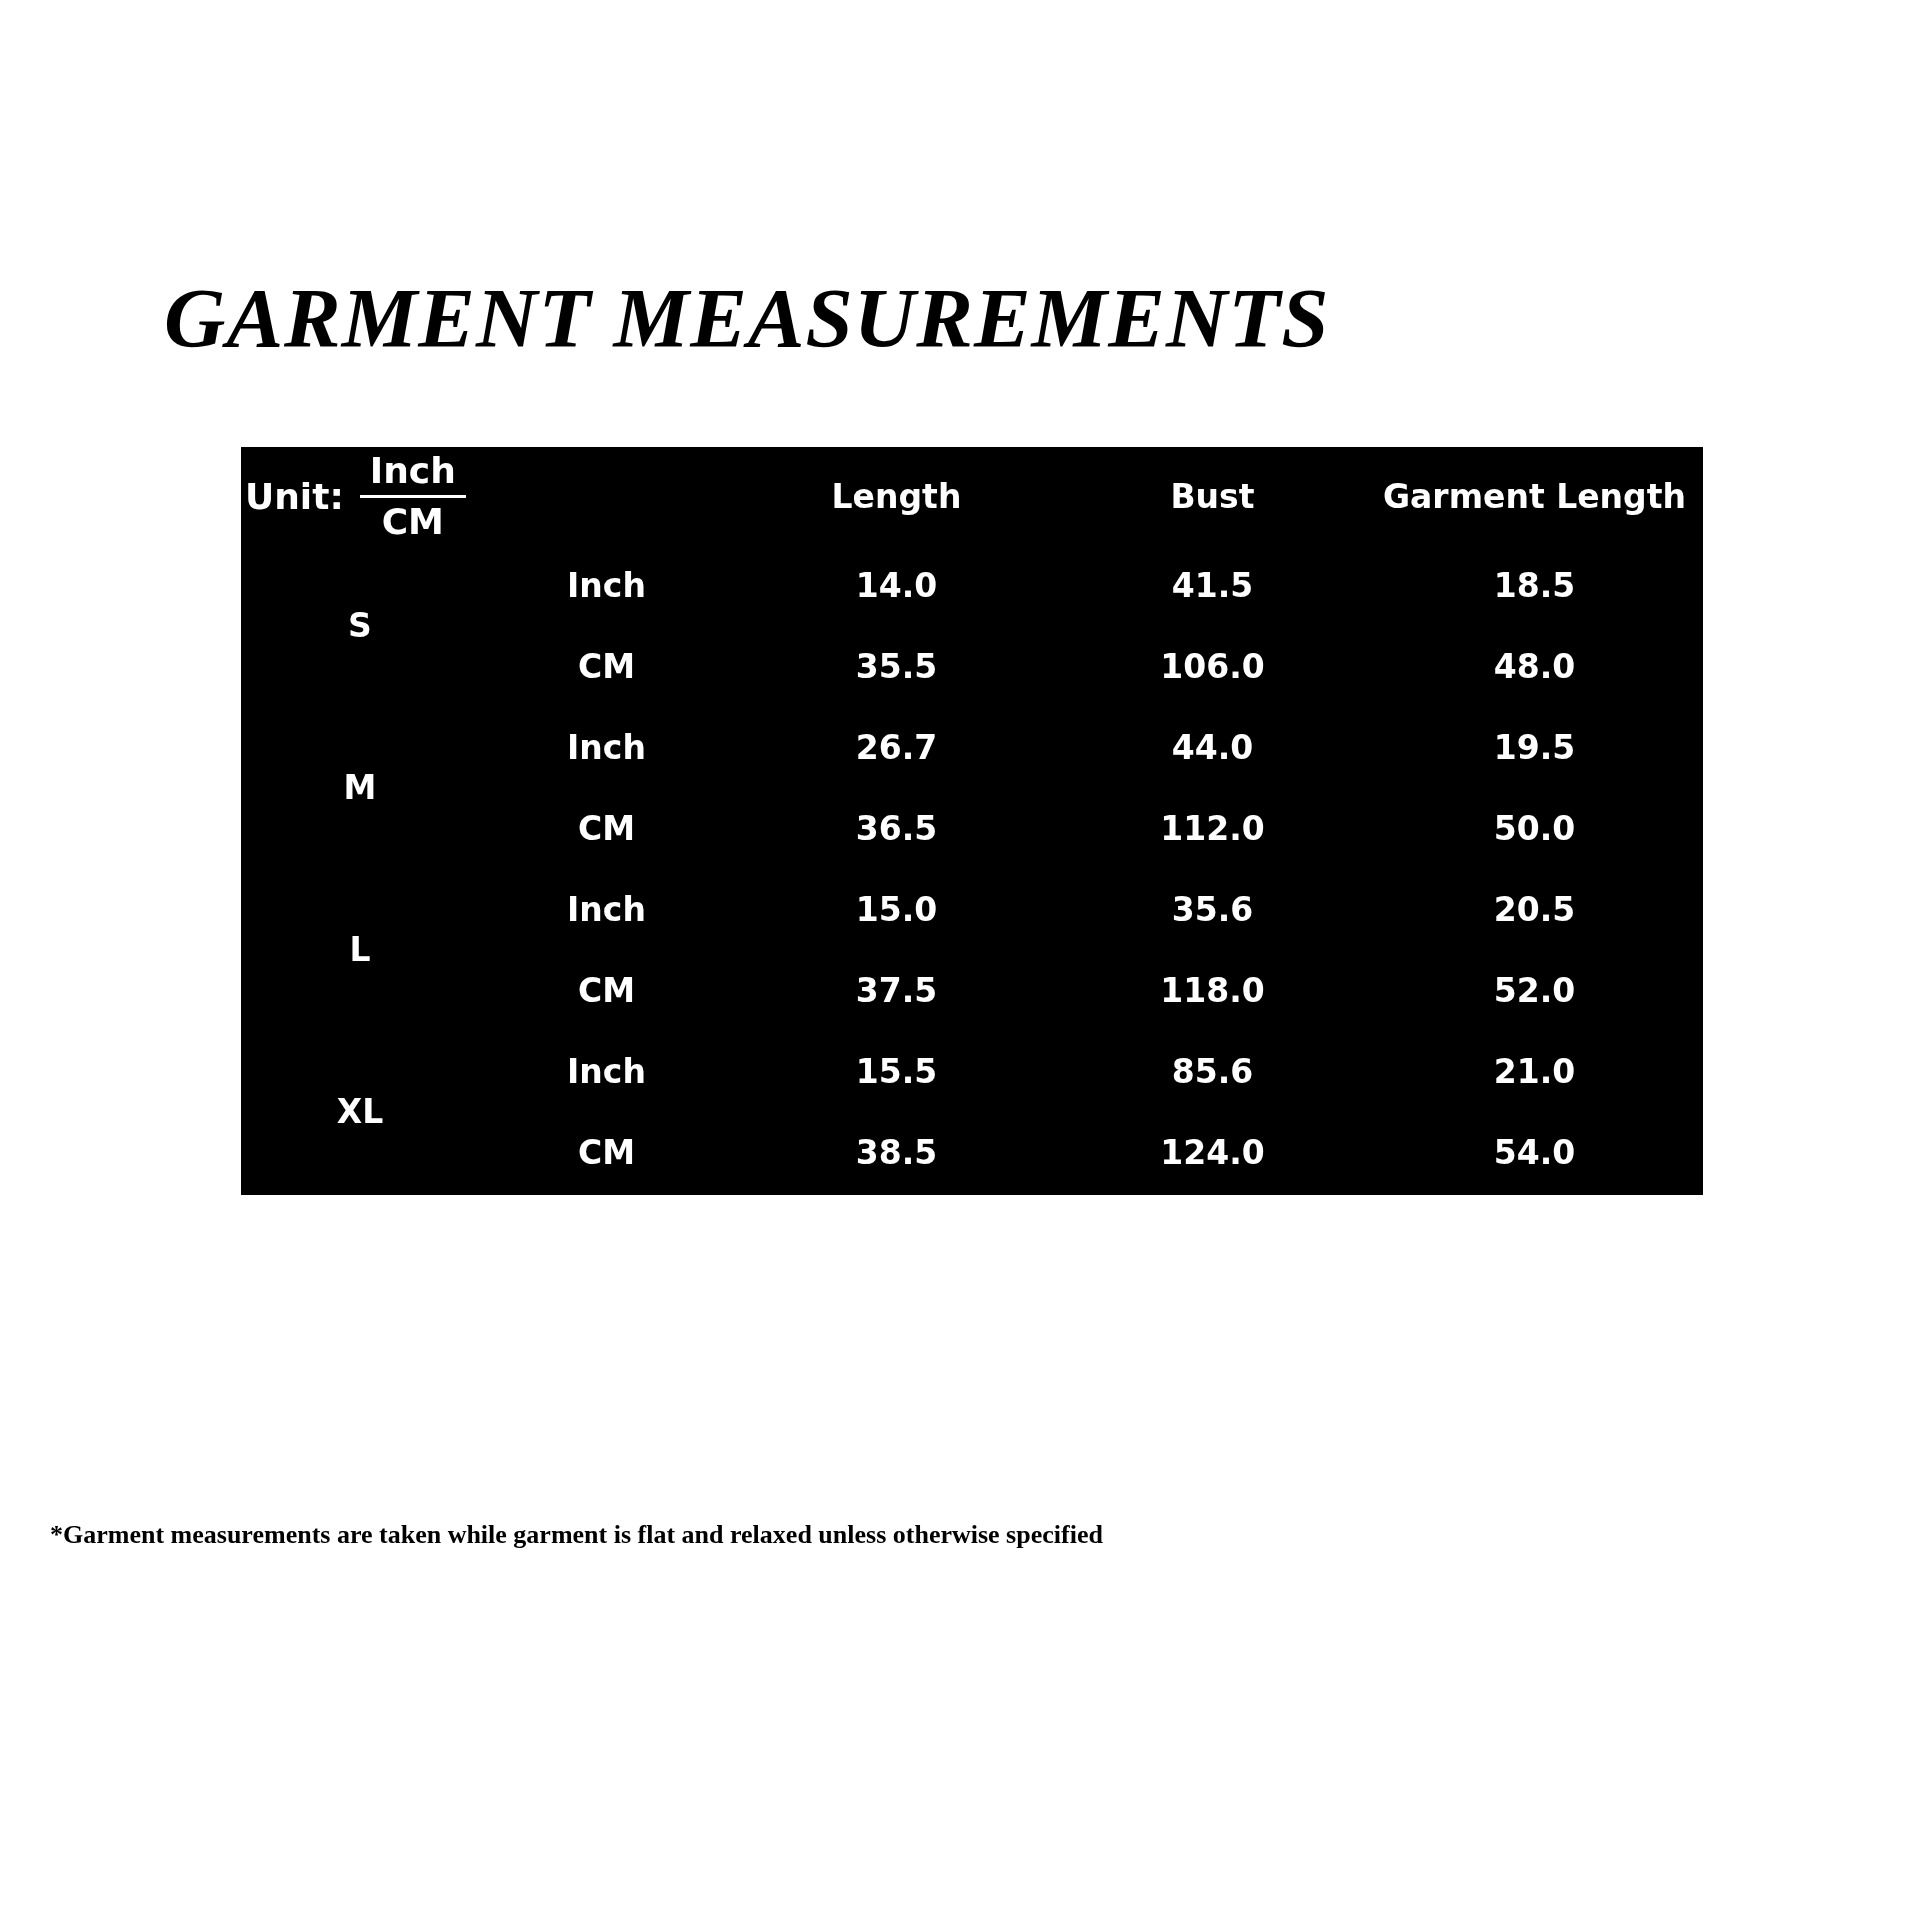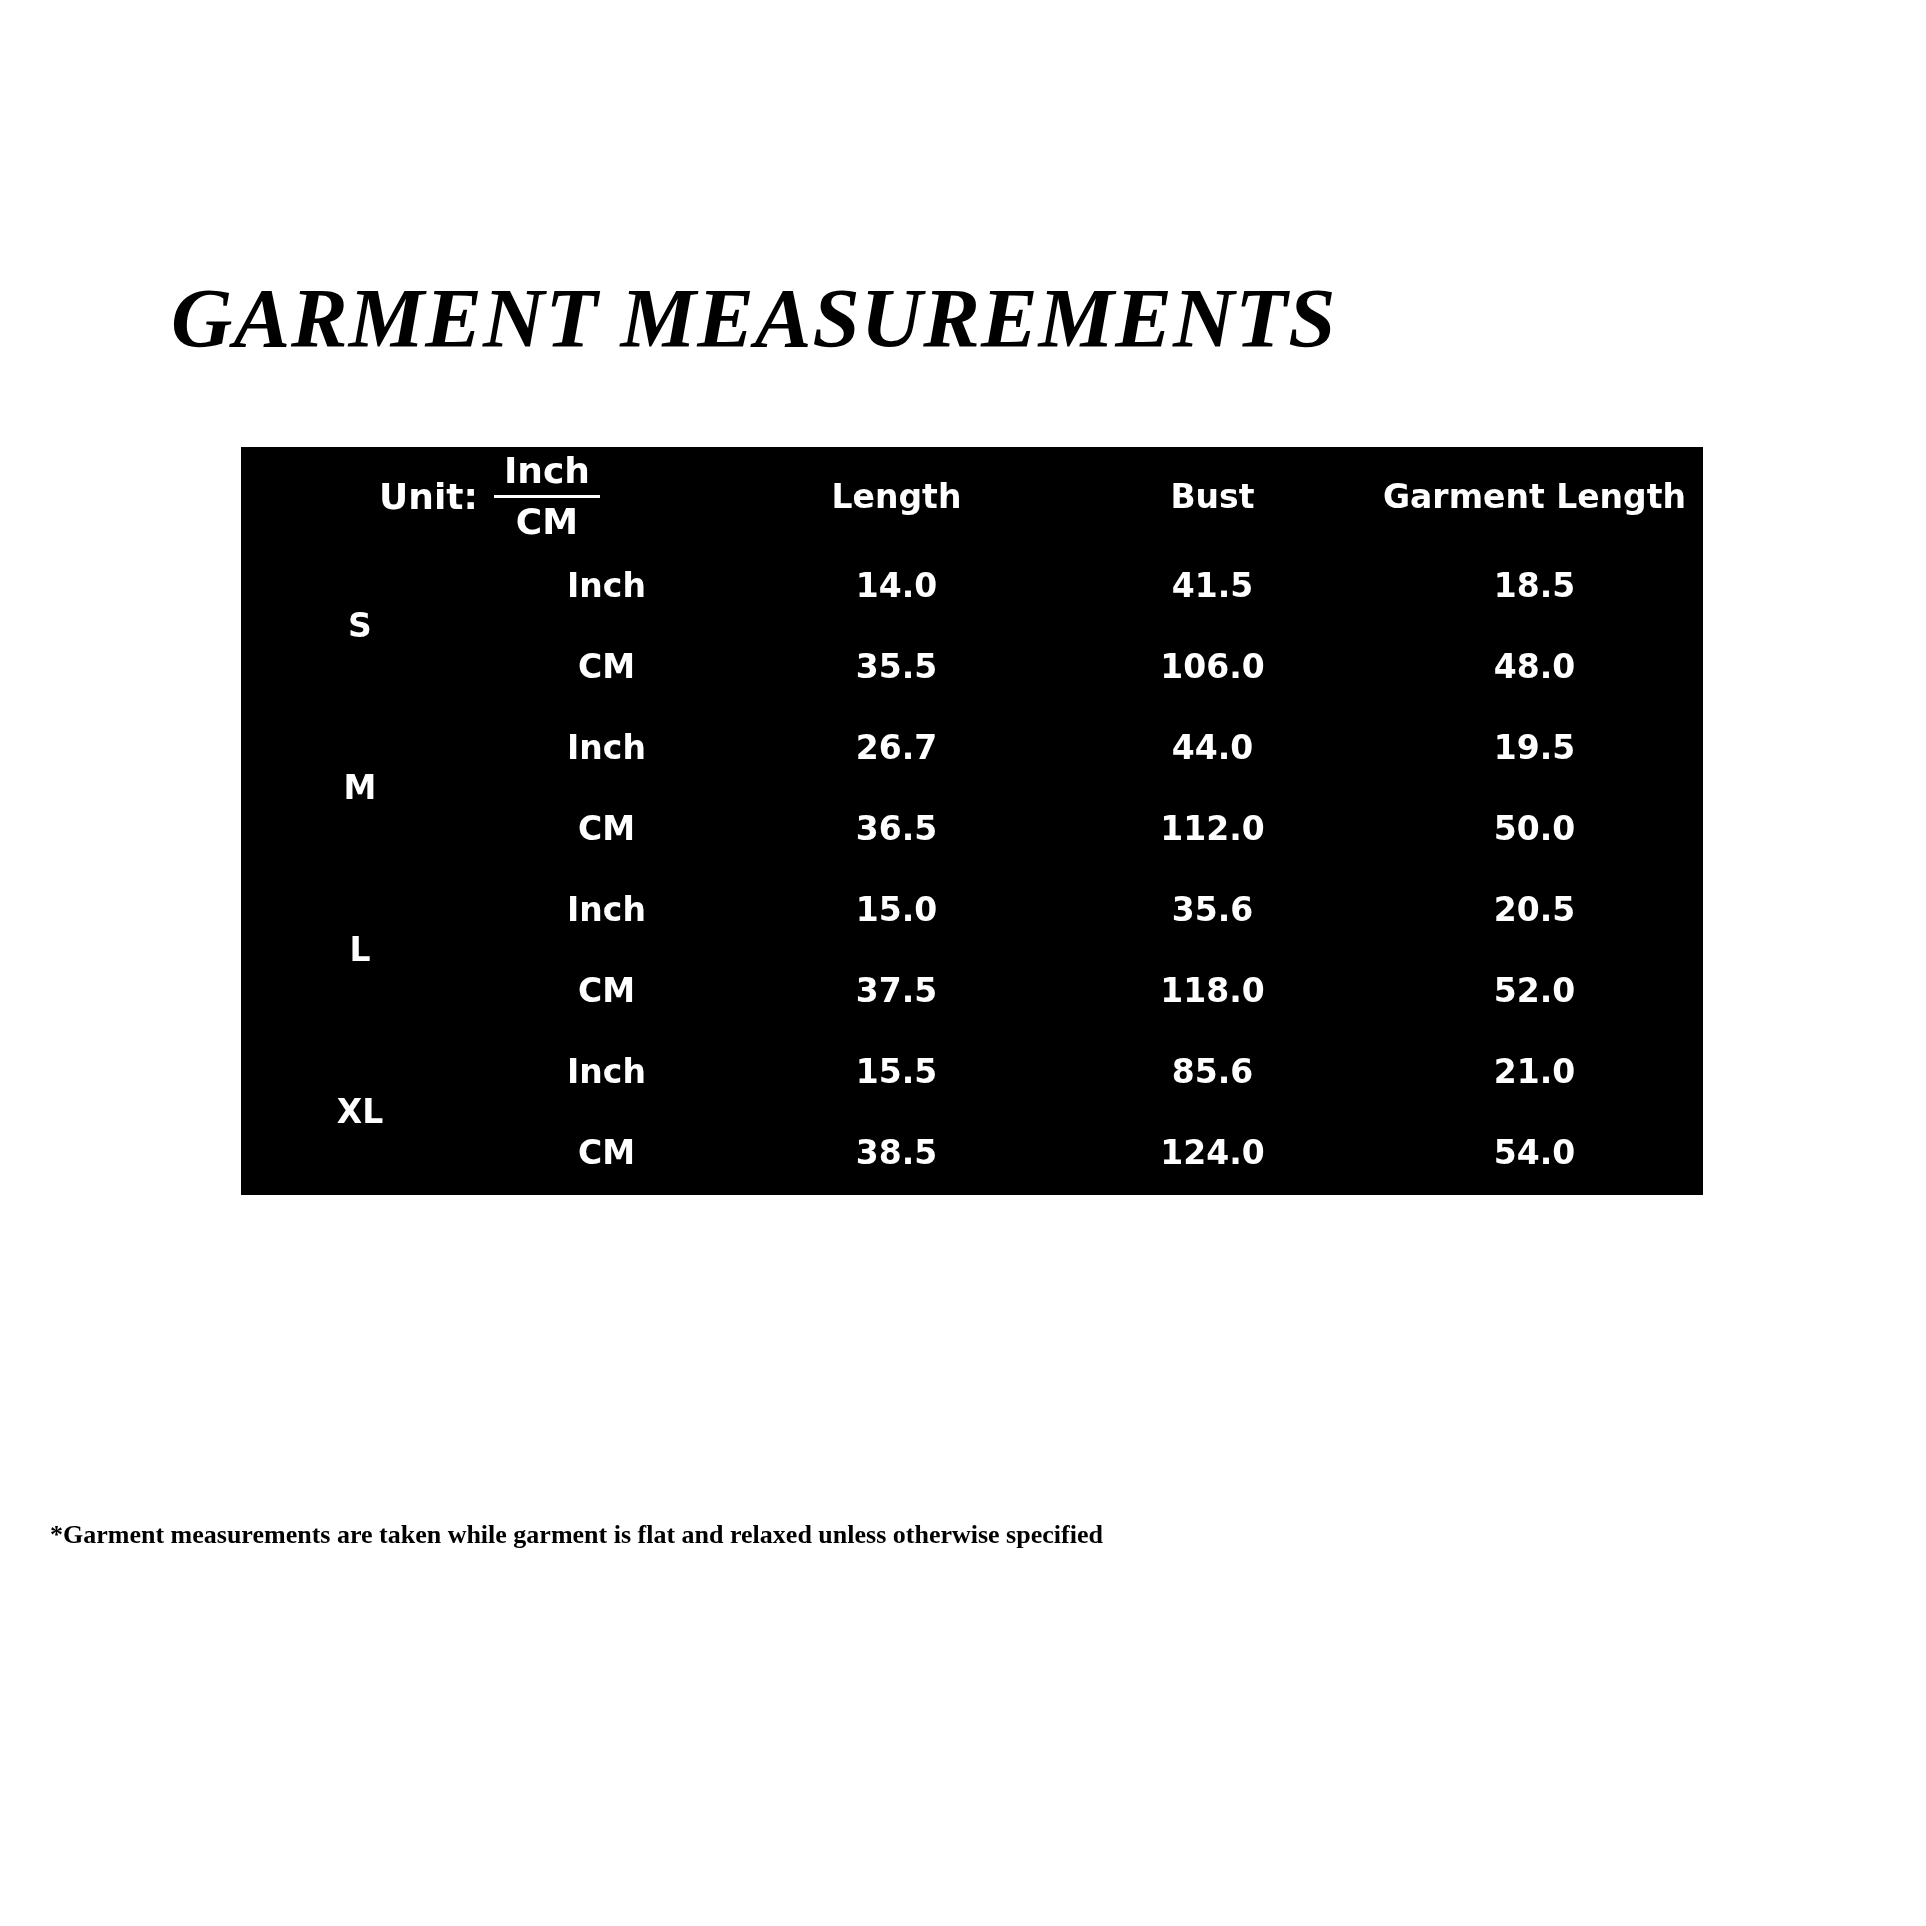--- a/index.html
+++ b/index.html
@@ -16,21 +16,21 @@
   }
   .page {
     position: absolute;
     left: 0; top: 0;
     width: 1927px;
     height: 1927px;
     background: #ffffff;
   }
   .title {
     position: absolute;
-    left: 171px;
+    left: 164px;
     top: 269px;
     font-family: "Liberation Serif", serif;
     font-style: italic;
     font-weight: bold;
     font-size: 85px;
     letter-spacing: 1px;
     color: #000000;
     white-space: nowrap;
   }
   .table-wrap {
@@ -60,21 +60,20 @@
   td.hdr {
     font-size: 36px;
     height: 194px;
   }
   td.unitcell {
     font-size: 36px;
   }
   .unit-inner {
     display: flex;
     align-items: center;
-    justify-content: center;
     gap: 16px;
   }
   .unit-label {
     font-size: 36px;
     color: #ffffff;
   }
   .unit-frac {
     display: inline-block;
     text-align: center;
     line-height: 1.12;

